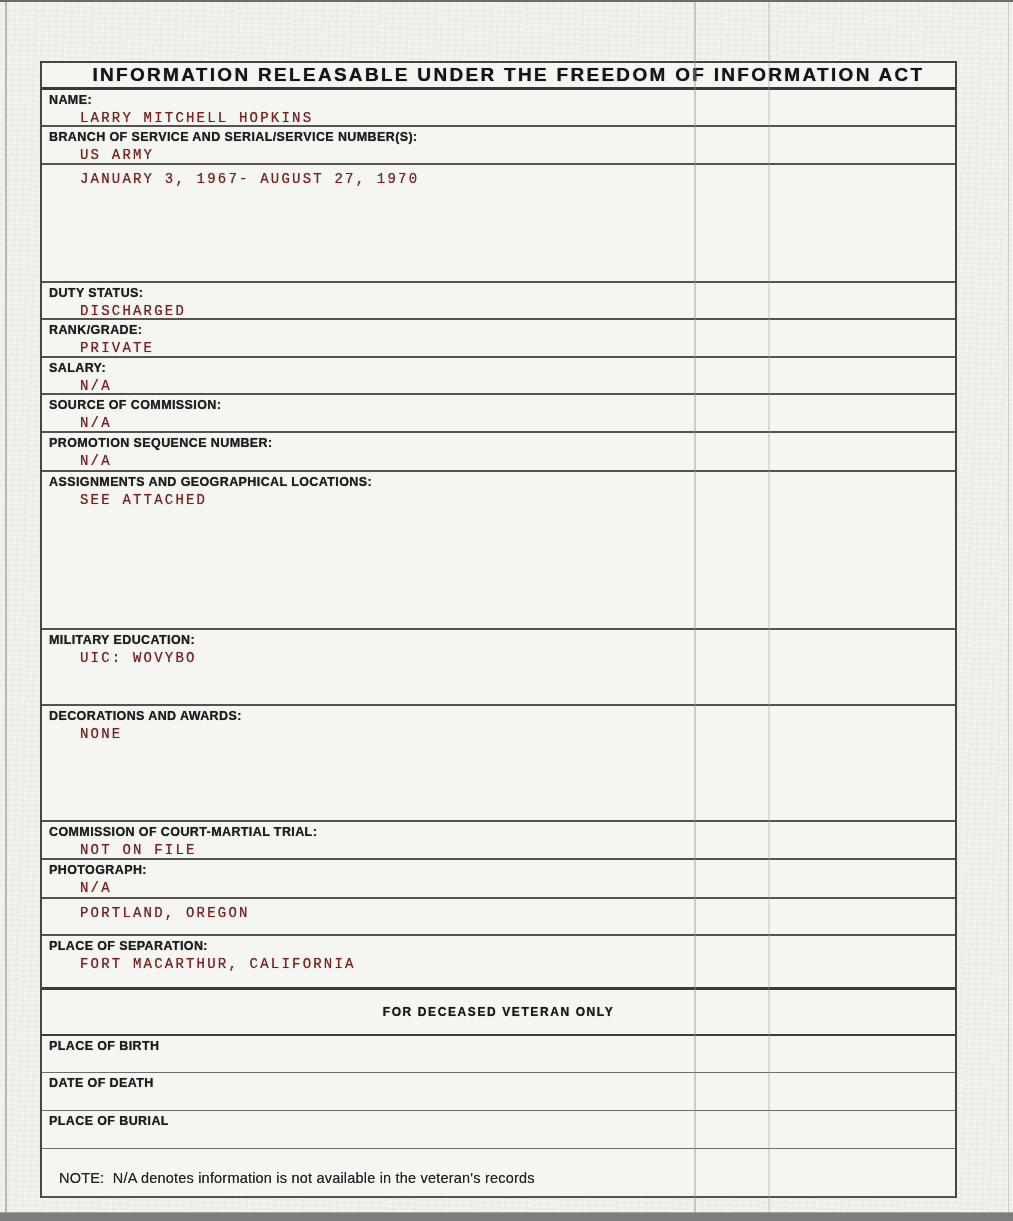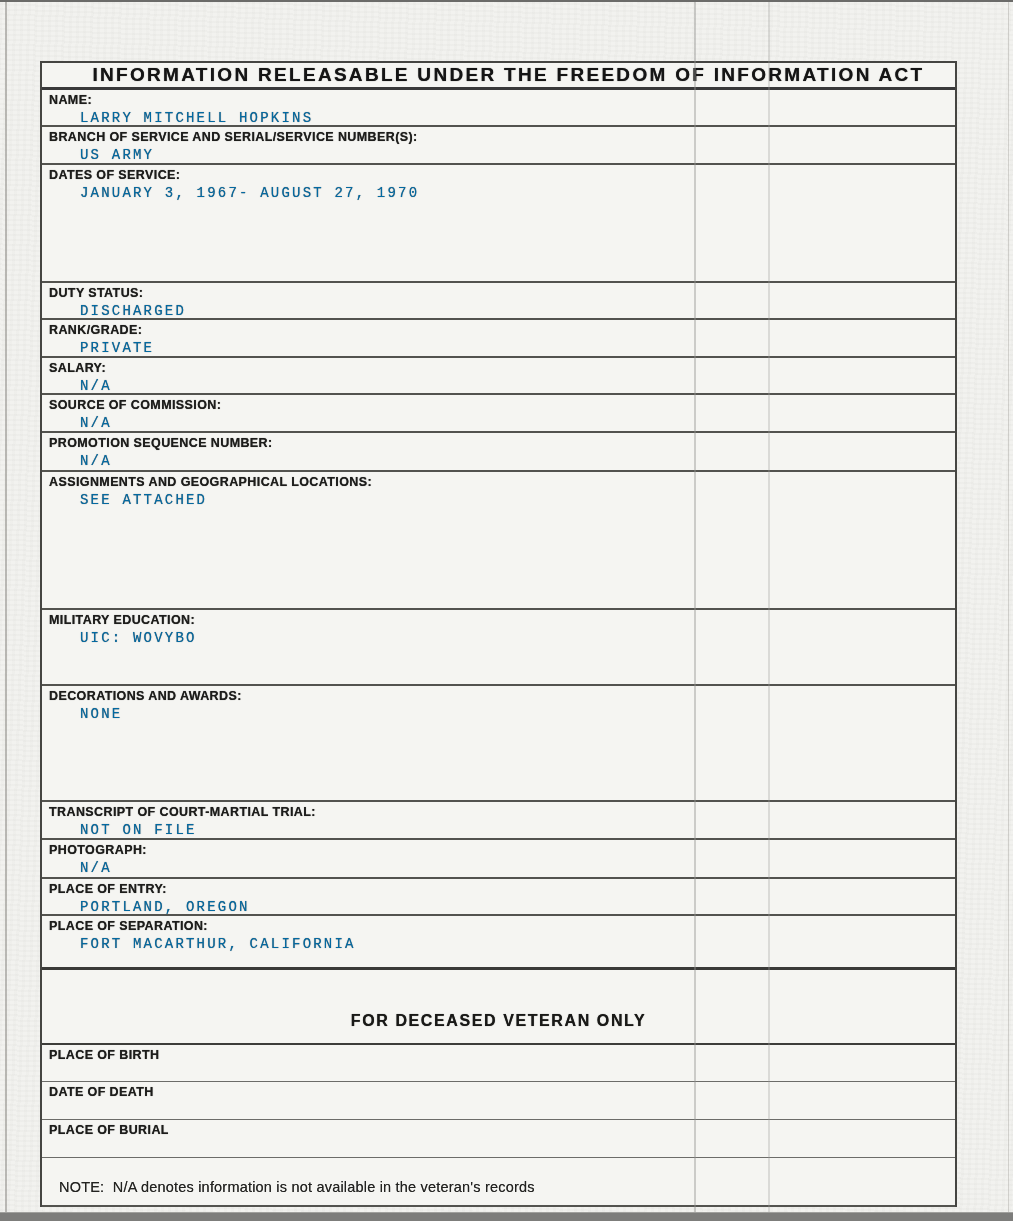--- a/index.html
+++ b/index.html
@@ -114,38 +114,37 @@
     letter-spacing: 0.4px;
     color: #1d1d1b;
     text-shadow: 0 0 0.7px rgba(25,25,25,0.85);
     white-space: nowrap;
   }
   .field-value {
     font-family: "Liberation Mono", monospace;
     font-size: 14px;
     line-height: 1.2;
     letter-spacing: 2.2px;
-    color: #0369a1;
+    color: #7f1d1d;
     text-shadow: 0 0 0.8px rgba(40,40,40,0.7);
     padding: 3px 0 0 31px;
     white-space: pre;
   }
   .section-header-row {
     box-sizing: border-box;
     height: 46px;
     border-bottom: 2.5px solid #3d3d3a;
     display: flex;
     align-items: center;
     justify-content: center;
     font-weight: bold;
-    font-size: 16px;
+    font-size: 12px;
     letter-spacing: 1.6px;
     color: #191917;
     text-shadow: 0 0 0.7px rgba(20,20,20,0.85);
-    margin-top: 29px;
   }
   .note-row {
     box-sizing: border-box;
     height: 49px;
     border-bottom: 2px solid #53534f;
     padding: 21px 24px 0 17px;
     font-size: 14.5px;
     letter-spacing: 0.2px;
     color: #232321;
     text-shadow: 0 0 0.6px rgba(35,35,35,0.7);
@@ -168,21 +167,20 @@
     <div class="rows-main" id="rows-main">
         <div class="field-row" style="height: 37px;">
     <div class="field-label">NAME:</div>
     <div class="field-value">LARRY MITCHELL HOPKINS</div>
   </div>
         <div class="field-row" style="height: 38px;">
     <div class="field-label">BRANCH OF SERVICE AND SERIAL/SERVICE NUMBER(S):</div>
     <div class="field-value">US ARMY</div>
   </div>
         <div class="field-row" style="height: 118px;">
-    <div class="field-label">DATES OF SERVICE:</div>
     <div class="field-value">JANUARY 3, 1967- AUGUST 27, 1970</div>
   </div>
         <div class="field-row" style="height: 37px;">
     <div class="field-label">DUTY STATUS:</div>
     <div class="field-value">DISCHARGED</div>
   </div>
         <div class="field-row" style="height: 38px;">
     <div class="field-label">RANK/GRADE:</div>
     <div class="field-value">PRIVATE</div>
   </div>
@@ -191,42 +189,41 @@
     <div class="field-value">N/A</div>
   </div>
         <div class="field-row" style="height: 38px;">
     <div class="field-label">SOURCE OF COMMISSION:</div>
     <div class="field-value">N/A</div>
   </div>
         <div class="field-row" style="height: 39px;">
     <div class="field-label">PROMOTION SEQUENCE NUMBER:</div>
     <div class="field-value">N/A</div>
   </div>
-        <div class="field-row" style="height: 138px;">
+        <div class="field-row" style="height: 158px;">
     <div class="field-label">ASSIGNMENTS AND GEOGRAPHICAL LOCATIONS:</div>
     <div class="field-value">SEE ATTACHED</div>
   </div>
         <div class="field-row" style="height: 76px;">
     <div class="field-label">MILITARY EDUCATION:</div>
     <div class="field-value">UIC: WOVYBO</div>
   </div>
         <div class="field-row" style="height: 116px;">
     <div class="field-label">DECORATIONS AND AWARDS:</div>
     <div class="field-value">NONE</div>
   </div>
         <div class="field-row" style="height: 38px;">
-    <div class="field-label">TRANSCRIPT OF COURT-MARTIAL TRIAL:</div>
+    <div class="field-label">COMMISSION OF COURT-MARTIAL TRIAL:</div>
     <div class="field-value">NOT ON FILE</div>
   </div>
         <div class="field-row" style="height: 39px;">
     <div class="field-label">PHOTOGRAPH:</div>
     <div class="field-value">N/A</div>
   </div>
         <div class="field-row" style="height: 37px;">
-    <div class="field-label">PLACE OF ENTRY:</div>
     <div class="field-value">PORTLAND, OREGON</div>
   </div>
         <div class="field-row" style="height: 54px;">
     <div class="field-label">PLACE OF SEPARATION:</div>
     <div class="field-value">FORT MACARTHUR, CALIFORNIA</div>
   </div>
       </div>
 
     <div class="section-header-row">FOR DECEASED VETERAN ONLY</div>
 

